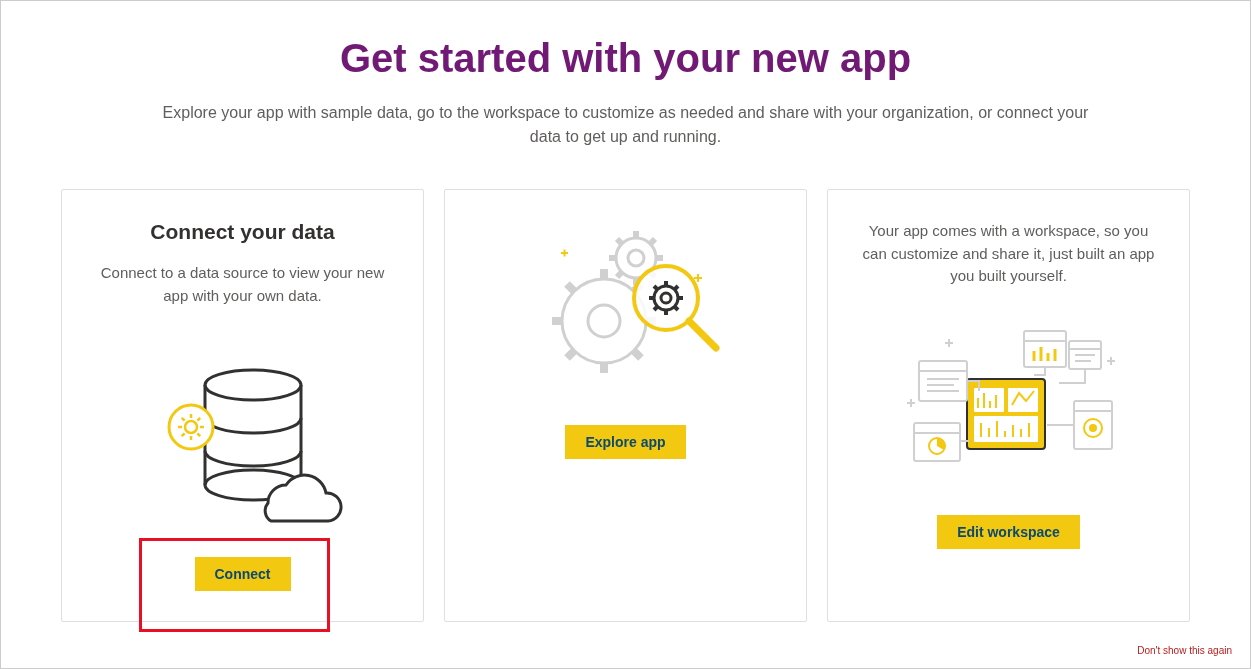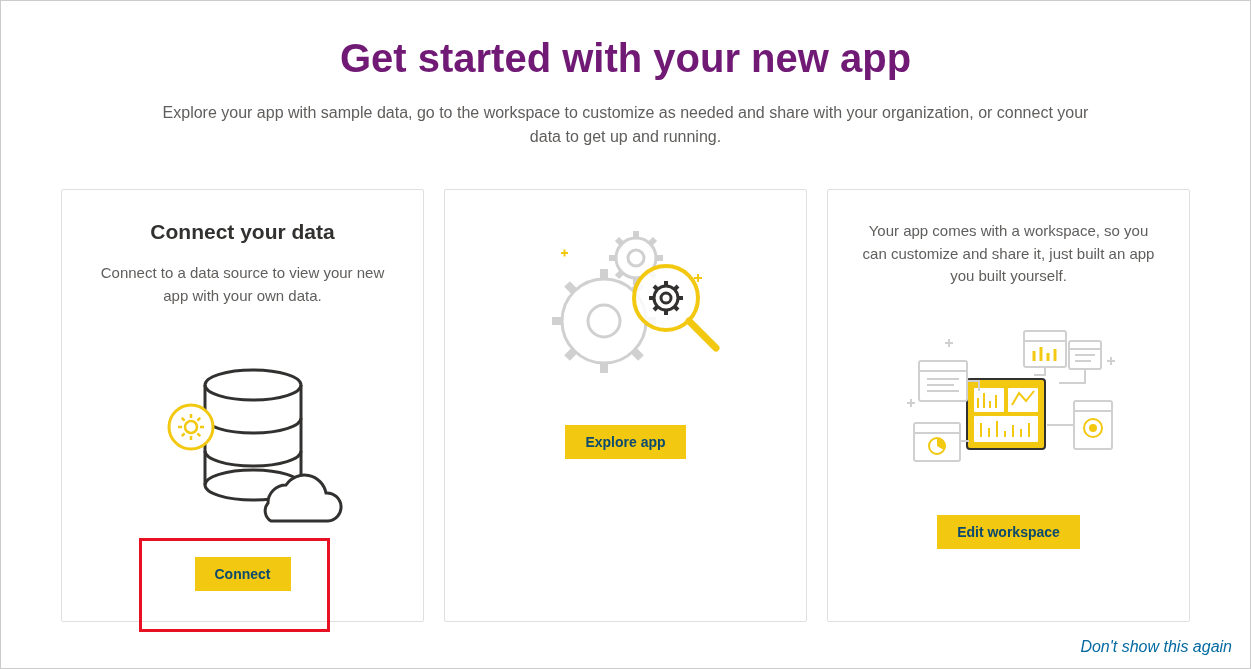--- a/index.html
+++ b/index.html
@@ -87,25 +87,24 @@
       width: 191px;
       height: 94px;
       left: 138px;
       top: 537px;
       pointer-events: none;
     }
     .footer-link {
       position: absolute;
       bottom: 12px;
       right: 18px;
-      color: #0369a1;
-      font-size: 16px;
+      color: #b91c1c;
+      font-size: 10px;
       cursor: pointer;
       text-decoration: none;
-      font-style: italic;
     }
   </style>
 </head>
 <body>
 
 <div class="container">
   <h1 class="main-title">Get started with your new app</h1>
   <p class="subtitle">Explore your app with sample data, go to the workspace to customize as needed and share with your organization, or connect your data to get up and running.</p>
 
   <div class="cards">

